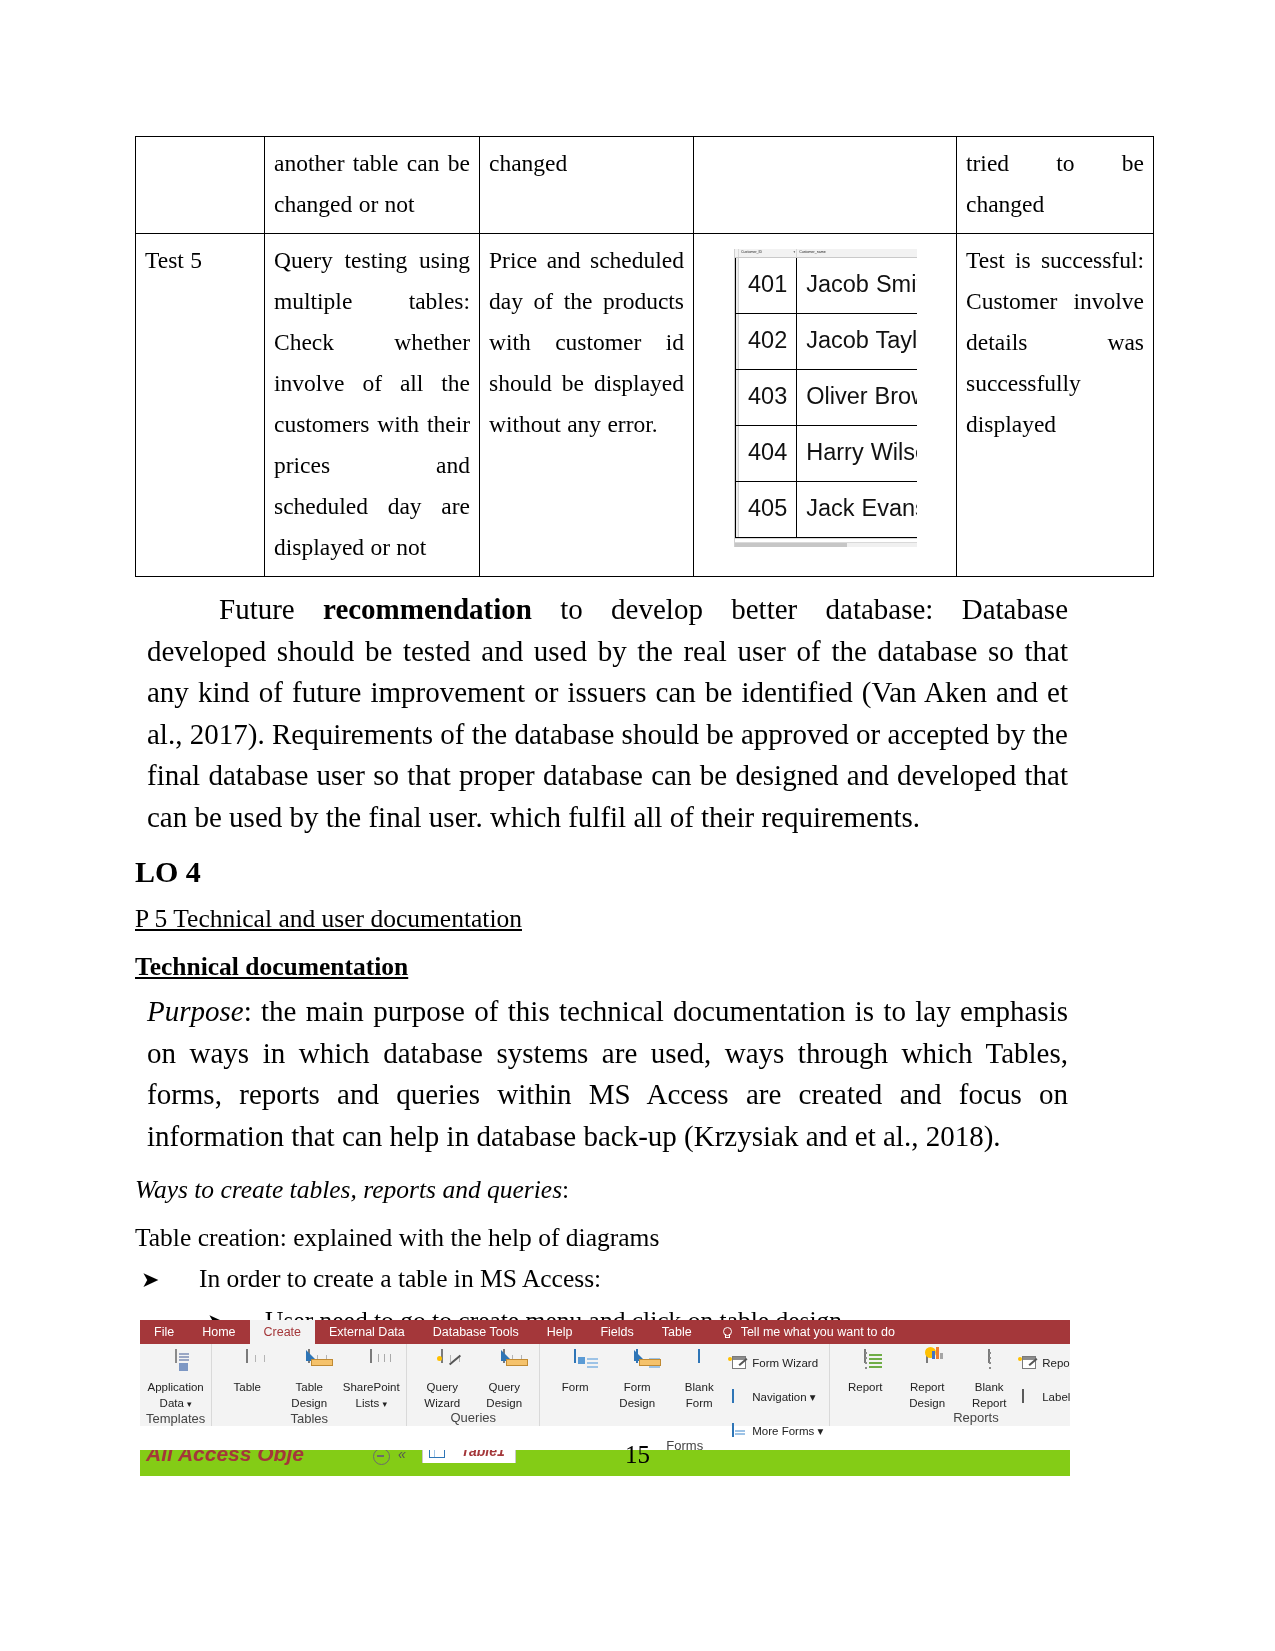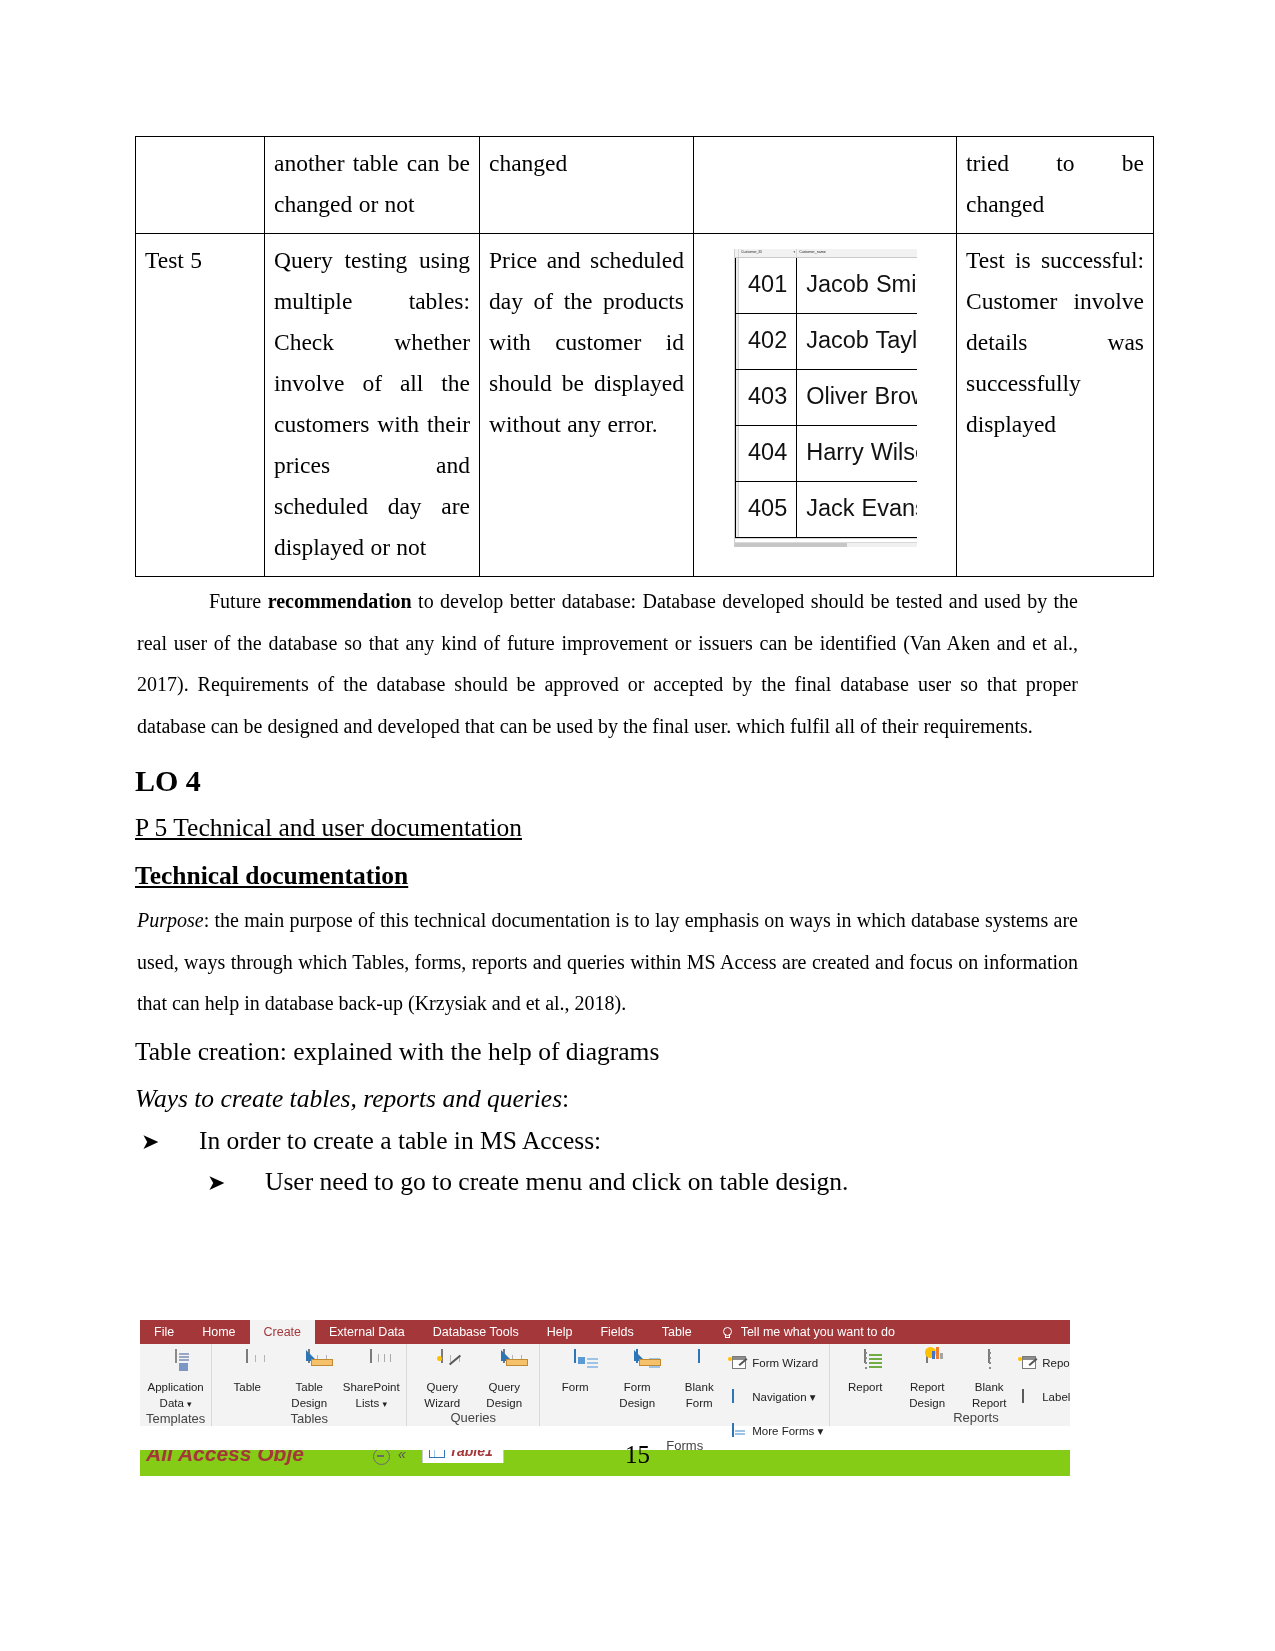--- a/index.html
+++ b/index.html
@@ -101,22 +101,22 @@
   .accessimg td.rowhdr {
     width: 6px; background: #ededed; border-right: 0.6px solid #d3d3d3;
     padding: 0;
   }
   .accessimg .footline { height: 3px; background: #ffffff; border-top: 0.6px solid #d9d9d9;}
   .accessimg .scroll { height: 4px; background:#f0f0f0; border-top: 1px solid #d9d9d9;}
   .accessimg .scroll .thumb { width: 62%; height: 100%; background:#c6c6c6;}
 
   
   p.body {
-    margin: 2px;
-    font-size: 20px;
+    margin: 12px;
+    font-size: 29px;
     line-height: 41.5px;
     text-align: justify;
     text-justify: inter-word;
   }
   .indent { display: inline-block; width: 72px; }
   .bodyblock { margin-top: 4px; }
 
   h1.lo {
     font-size: 30px;
     font-weight: bold;
@@ -344,21 +344,21 @@
   }
   .navstrip .circ {
     position:absolute; left:233px; top:-2px;
     width:15px;height:15px;border:1.6px solid #6b6b6b;border-radius:50%;
   }
   .navstrip .circ:after{content:"";position:absolute;left:3px;top:6px;width:7px;height:1.6px;background:#6b6b6b;}
   .navstrip .chev{position:absolute;left:258px;top:-4px;font-size:14px;color:#555;}
   .navstrip .tab1 {
     position: absolute;
     left: 282px; top: -12px;
-    display: flex; align-items: center; gap: 4px;
+    display: flex; align-items: center; gap: 16px;
     padding: 4px 10px 4px 6px;
     border: 1px solid #c9c9c9;
     border-bottom: none;
     background: #ffffff;
     font-size: 14px;
     color: #a4373a;
     font-weight: bold;
   }
   .navstrip .tab1 .ti {
     width: 14px; height: 12px; border: 1px solid #2e75b6; background: #fff; position: relative;
@@ -479,25 +479,25 @@
     </p>
 
     <p class="subhead">
       <span class="u b">Technical documentation</span>
     </p>
 
     <p class="body" style="margin-top:4px;">
       <span class="i">Purpose</span><span>: the main purpose of this technical documentation is to lay emphasis on ways in which database systems are used, ways through which Tables, forms, reports and queries within MS Access are created and focus on information that can help in database back-up (Krzysiak and et al., 2018).</span>
     </p>
 
-    <p class="subhead">Table creation: explained with the help of diagrams</p>
-
     <p class="subhead">
       <span class="i">Ways to create tables, reports and queries</span><span>:</span>
     </p>
+
+    <p class="subhead">Table creation: explained with the help of diagrams</p>
 
     <ul class="bul">
       <li class="bul1">
         <span class="arrow">➤</span>
         <span>In order to create a table in MS Access:</span>
       </li>
       <li class="bul2">
         <span class="arrow">➤</span>
         <span>User need to go to create menu and click on table design.</span>
       </li>

